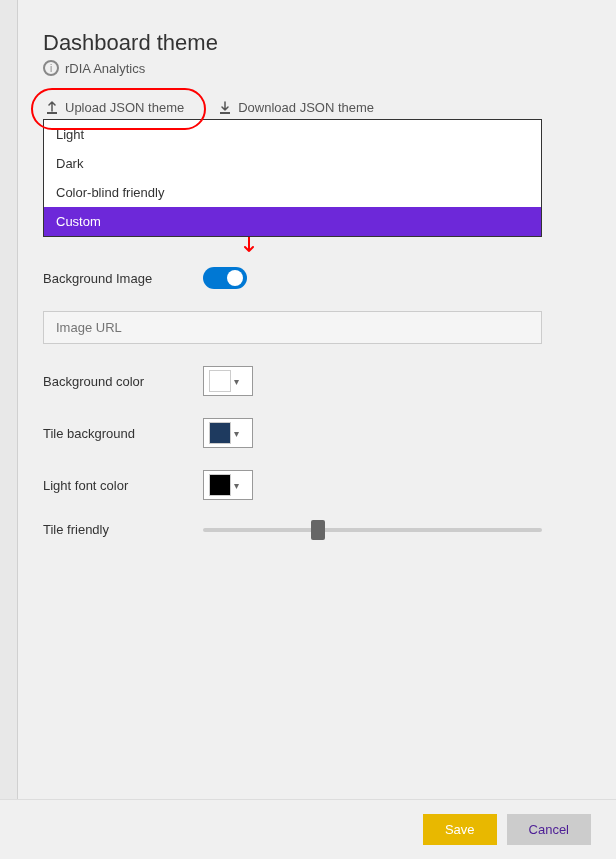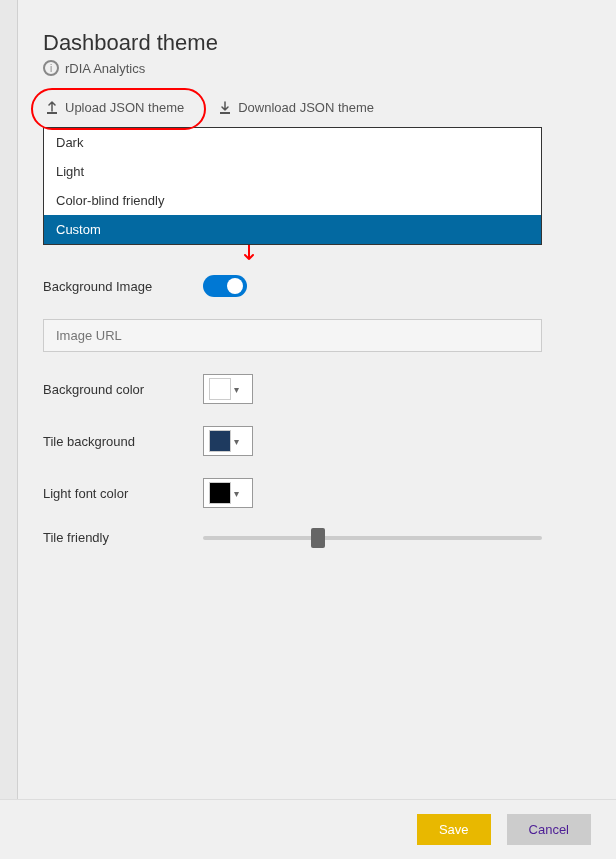--- a/index.html
+++ b/index.html
@@ -69,21 +69,20 @@
     .subtitle-text {
       font-size: 13px;
       color: #555;
     }
 
     
     .toolbar {
       display: flex;
       align-items: center;
       gap: 30px;
-      margin-bottom: 8px;
       position: relative;
     }
 
     .toolbar-btn {
       display: flex;
       align-items: center;
       gap: 6px;
       font-size: 13px;
       color: #555;
       cursor: pointer;
@@ -110,21 +109,21 @@
     }
 
     .dropdown-item {
       padding: 7px 12px;
       font-size: 13px;
       color: #333;
       cursor: pointer;
     }
 
     .dropdown-item.selected {
-      background: #0369a1;
+      background: #6d28d9;
       color: #fff;
     }
 
     
     .form-section {
       margin-top: 10px;
     }
 
     .field-row {
       display: flex;
@@ -235,21 +234,21 @@
       bottom: 0;
       left: 0;
       right: 0;
       height: 60px;
       background: #f0f0f0;
       border-top: 1px solid #ddd;
       display: flex;
       align-items: center;
       justify-content: flex-end;
       padding: 0 25px;
-      gap: 16px;
+      gap: 10px;
     }
 
     .btn-save {
       background: #e8b800;
       color: #fff;
       border: none;
       padding: 8px 22px;
       font-size: 13px;
       cursor: pointer;
       font-weight: 500;
@@ -318,22 +317,22 @@
         <svg class="download-icon-svg" viewBox="0 0 14 14" fill="none" xmlns="http://www.w3.org/2000/svg">
           <path d="M7 1L7 9M7 9L4 6M7 9L10 6" stroke="#555" stroke-width="1.5" stroke-linecap="round" stroke-linejoin="round"></path>
           <path d="M2 11H12V13H2V11Z" fill="#555"></path>
         </svg>
         <span>Download JSON theme</span>
       </button>
     </div>
 
     <div class="dropdown-container" style="position:relative;">
       <div class="dropdown-list">
+        <div class="dropdown-item">Light</div>
         <div class="dropdown-item">Dark</div>
-        <div class="dropdown-item">Light</div>
         <div class="dropdown-item">Color-blind friendly</div>
         <div class="dropdown-item selected">Custom</div>
       </div>
 
       <div class="red-arrow-down" style="left:200px; top:100%; margin-top:0;">
         <svg width="12" height="18" viewBox="0 0 12 18">
           <path d="M6 0 L6 14 M6 14 L2 10 M6 14 L10 10" stroke="red" stroke-width="2" fill="none" stroke-linecap="round"></path>
         </svg>
       </div>
     </div>

